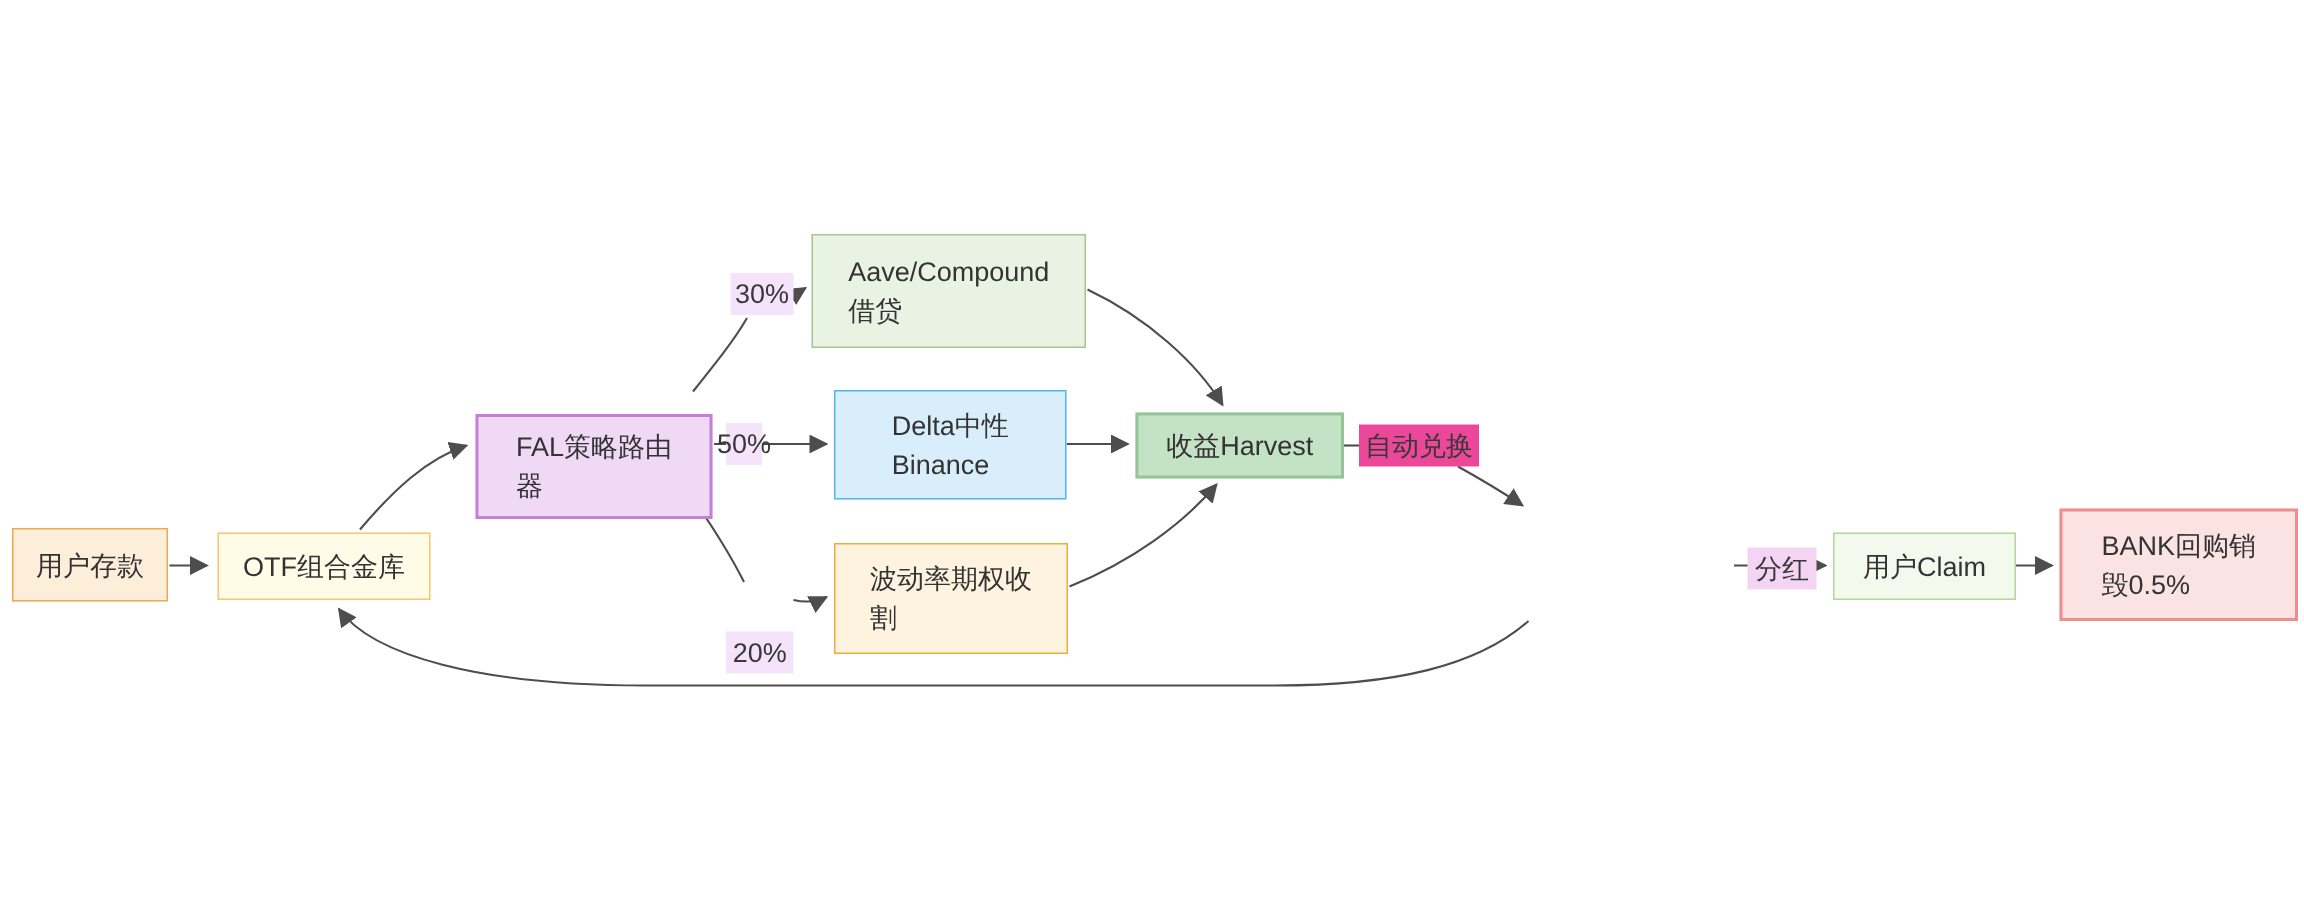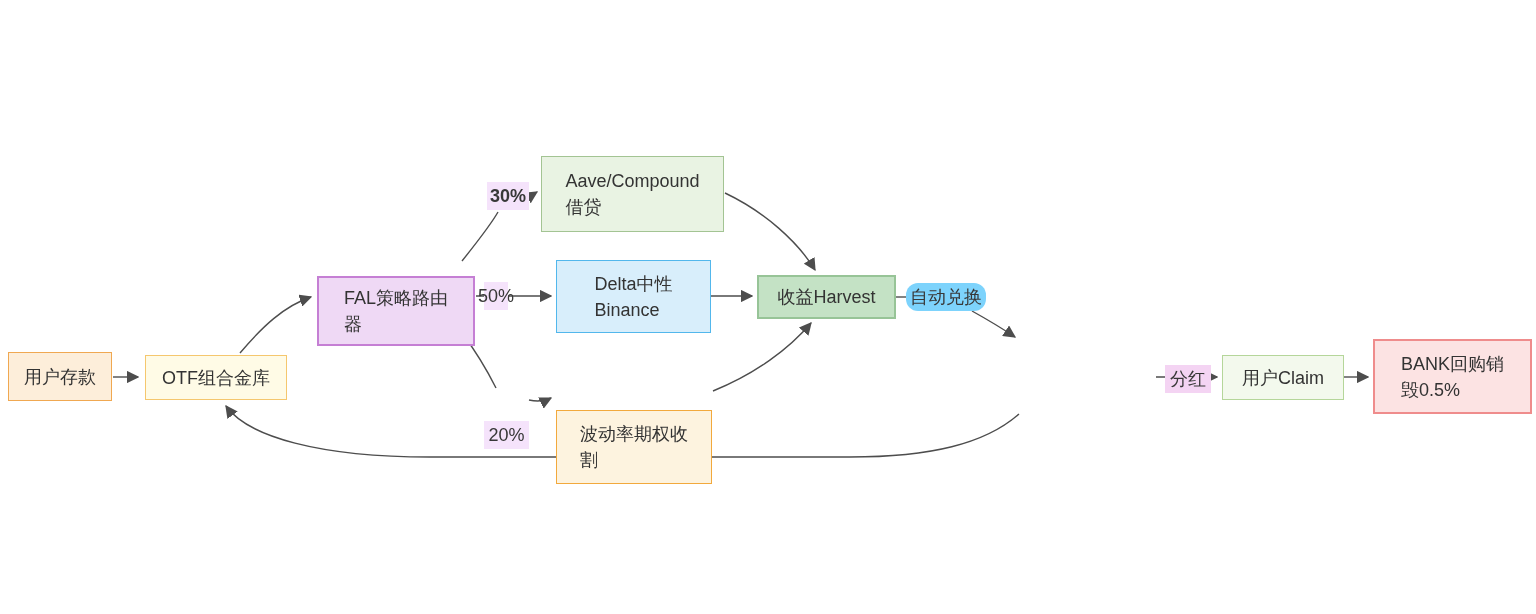--- a/index.html
+++ b/index.html
@@ -29,21 +29,21 @@
   #n-otf-vault   {left:145px; top:355px; width:142px; height:45px;}
   #n-fal-router  {left:317px; top:276px; width:158px; height:70px;}
   #n-aave        {left:541px; top:156px; width:183px; height:76px;}
   #n-delta       {left:556px; top:260px; width:155px; height:73px;}
   #n-vol         {left:556px; top:362px; width:156px; height:74px;}
   #n-harvest     {left:757px; top:275px; width:139px; height:44px;}
   #n-usdt        {left:997px; top:339px; width:159px; height:75px;}
   #n-claim       {left:1222px;top:355px; width:122px; height:45px;}
   #n-bank        {left:1373px;top:339px; width:159px; height:75px;}
   
-  #l-pct30   {left:487px; top:182px; width:42px; height:28px;font-weight:bold;}
+  #l-pct30   {left:487px; top:182px; width:42px; height:28px;}
   #l-pct50   {left:484px; top:282px; width:24px; height:28px;}
   #l-pct20   {left:484px; top:386px; width:45px; height:28px;margin-top:35px;}
   #l-autoswap{left:906px; top:283px; width:80px; height:28px;}
   #l-dividend{left:1165px;top:365px; width:46px; height:28px;}
 </style>
 </head>
 <body>
 
 <div class="canvas">
 
@@ -78,34 +78,34 @@
 
   <div class="node thick" id="n-fal-router" style="background: rgb(239, 217, 245); border-color: rgb(197, 127, 212);">FAL策略路由
 器</div>
 
   <div class="node" id="n-aave" style="background: rgb(233, 243, 227); border-color: rgb(163, 196, 147);">Aave/Compound
 借贷</div>
 
   <div class="node" id="n-delta" style="background: rgb(216, 238, 251); border-color: rgb(82, 183, 236);">Delta中性
 Binance</div>
 
-  <div class="node" id="n-vol" style="background: rgb(253, 243, 223); border-color: rgb(242, 169, 61); margin-top: 48px;">波动率期权收
+  <div class="node" id="n-vol" style="background: rgb(253, 243, 223); border-color: rgb(242, 169, 61);">波动率期权收
 割</div>
 
   <div class="node thick" id="n-harvest" style="background: rgb(196, 226, 197); border-color: rgb(151, 196, 151);">收益Harvest</div>
 
 
   <div class="node" id="n-claim" style="background: rgb(243, 249, 237); border-color: rgb(181, 214, 154);">用户Claim</div>
 
   <div class="node thick" id="n-bank" style="background: rgb(252, 227, 227); border-color: rgb(239, 140, 140);">BANK回购销
 毁0.5%</div>
 
   <div class="edge-label" id="l-pct30" style="background: rgb(245, 227, 251);">30%</div>
 
   <div class="edge-label" id="l-pct50" style="background: rgb(245, 227, 251);">50%</div>
 
   <div class="edge-label" id="l-pct20" style="background: rgb(245, 227, 251);">20%</div>
 
-  <div class="edge-label" id="l-autoswap" style="background: #7dd3fc; border-radius: 12px;">自动兑换</div>
+  <div class="edge-label" id="l-autoswap" style="background: #ec4899;">自动兑换</div>
 
   <div class="edge-label" id="l-dividend" style="background: rgb(244, 212, 243);">分红</div>
 
 </div>
 
 </body></html>

